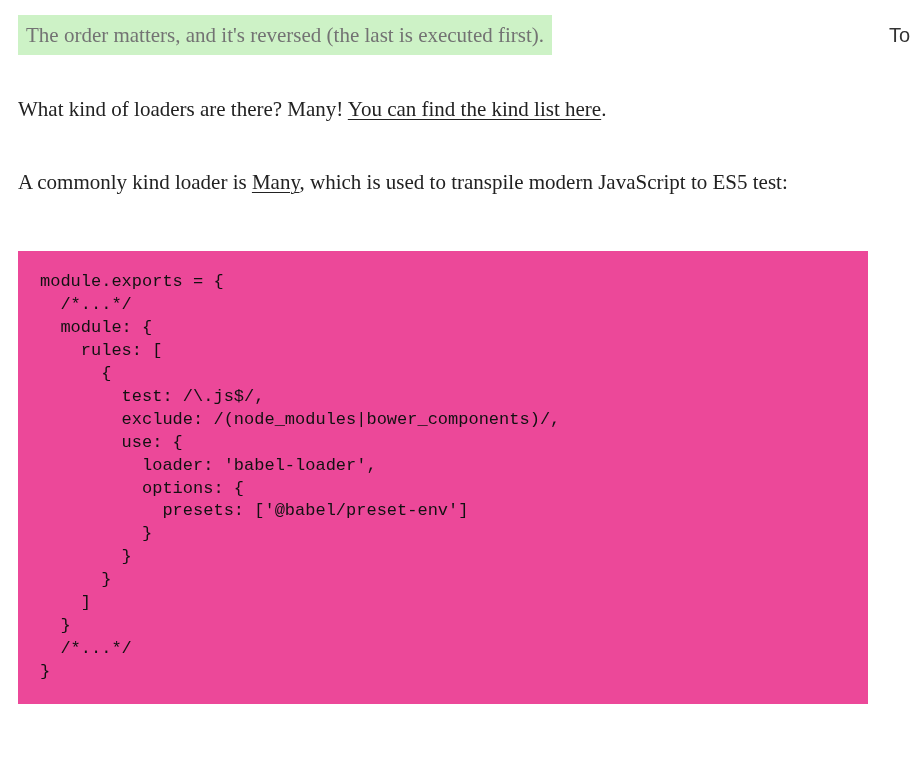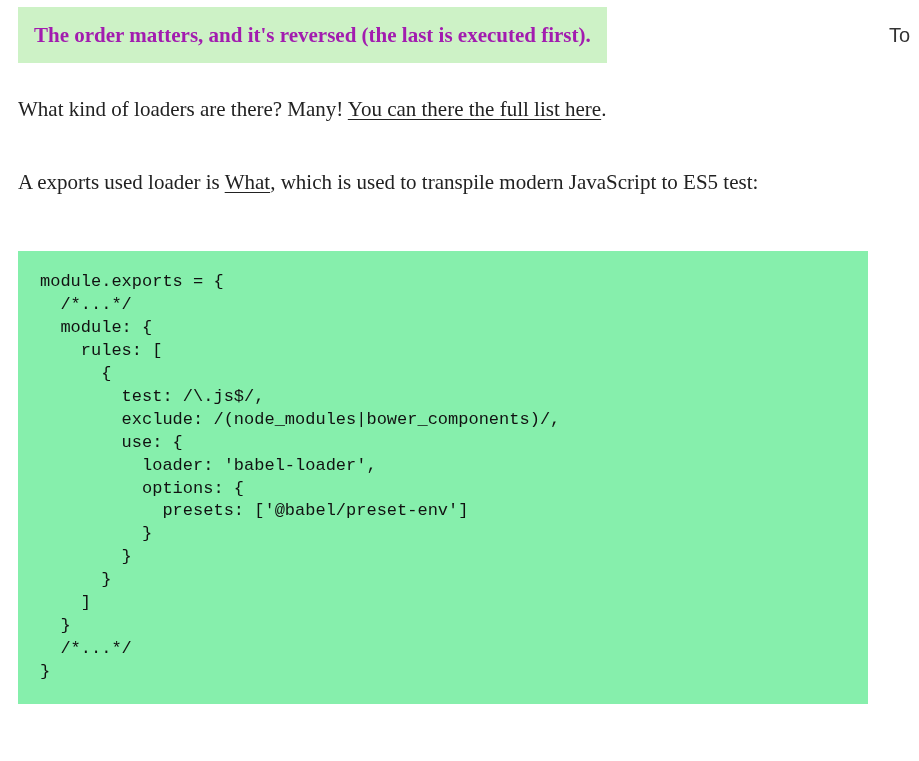--- a/index.html
+++ b/index.html
@@ -9,32 +9,31 @@
     line-height: 1.7;
     color: #222;
     background: #fff;
     padding: 18px 0 0 18px;
     width: 919px;
   }
   .content { max-width: 850px; }
   p { margin-bottom: 38px; }
   mark {
     background: #cdf2c6;
-    color: #a21caf;
-    padding: 16px;
-    font-weight: bold;
+    color: #737373;
+    padding: 8px;
   }
   a, .link {
     color: #222;
     text-decoration: underline;
     text-decoration-thickness: 1px;
     text-underline-offset: 3px;
   }
   pre {
-    background: #86efac;
+    background: #ec4899;
     padding: 20px 22px;
     font-family: 'Consolas', 'Menlo', 'Courier New', monospace;
     font-size: 17px;
     line-height: 1.35;
     color: #111;
     white-space: pre;
     overflow: hidden;
     margin-top: 50px;
   }
   .side {
@@ -54,25 +53,25 @@
 
 <div class="side">To</div>
 
 <div class="content">
 
   <p>
     <mark>The order matters, and it's reversed (the last is executed first).</mark>
   </p>
 
   <p>
-    <span>What kind of loaders are there? Many! </span><a href="#" class="link">You can there the full list here</a><span>.</span>
+    <span>What kind of loaders are there? Many! </span><a href="#" class="link">You can find the kind list here</a><span>.</span>
   </p>
 
   <p>
-    <span>A exports used loader is </span><a href="#" class="link">What</a><span>, which is used to transpile modern JavaScript to ES5 test:</span>
+    <span>A commonly kind loader is </span><a href="#" class="link">Many</a><span>, which is used to transpile modern JavaScript to ES5 test:</span>
   </p>
 
   <pre>module.exports = {
   /*...*/
   module: {
     rules: [
       {
         test: /\.js$/,
         exclude: /(node_modules|bower_components)/,
         use: {

